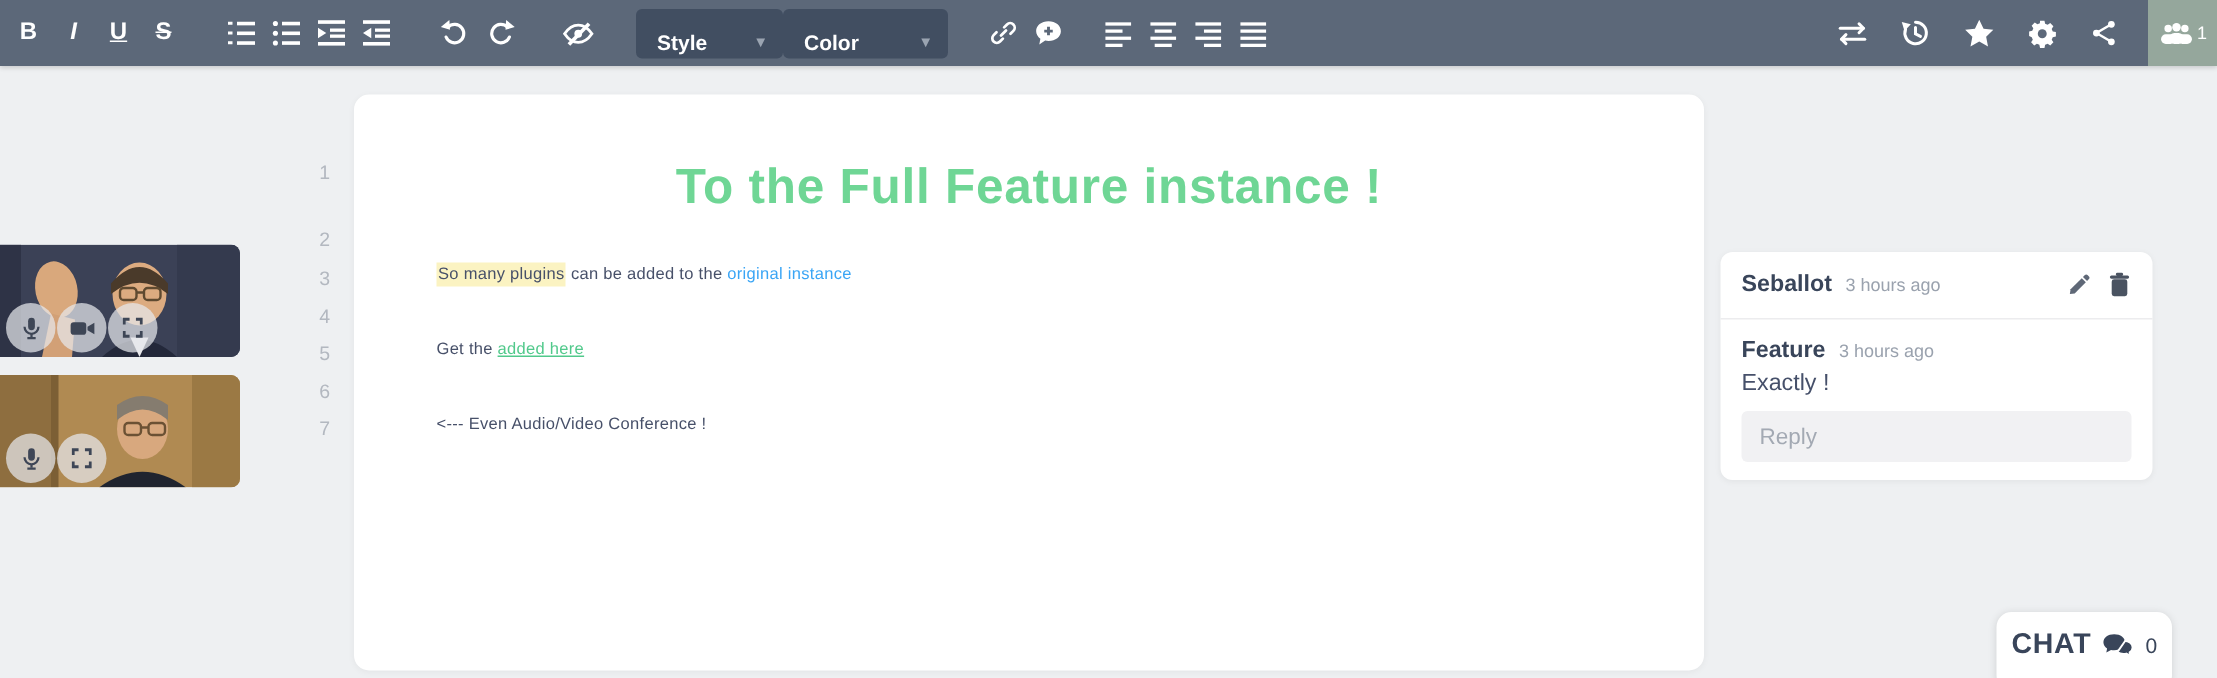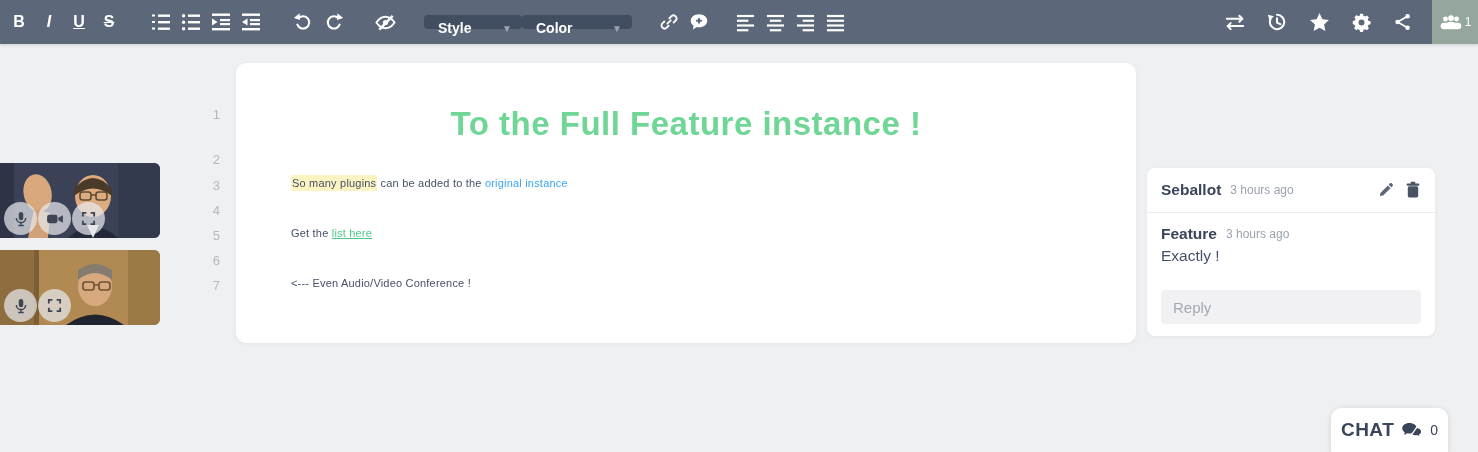--- a/index.html
+++ b/index.html
@@ -9,21 +9,21 @@
 
   
   #toolbar { position:absolute; top:0; left:0; width:100%; height:44px;
     background:#5c6879; display:flex; align-items:center; color:#fff;
     box-shadow:0 1px 3px rgba(0,0,0,.15); z-index:30; }
   .tb-btn { width:26px; height:28px; display:flex; align-items:center; justify-content:center;
     margin:0 2px; cursor:pointer; flex:0 0 auto; }
   .tb-letter { font-size:16px; font-weight:bold; color:#fff; line-height:1; }
   .g2 { margin-left:24px; } .g3 { margin-left:24px; } .g4 { margin-left:24px; }
   .g5 { margin-left:24px; } .g6 { margin-left:18px; }
-  .tb-select { height:14px; background:#414e61; border-radius:4px; display:flex;
+  .tb-select { height:33px; background:#414e61; border-radius:4px; display:flex;
     align-items:center; justify-content:space-between; padding:12px 10px 0 14px;
     font-size:14px; font-weight:bold; color:#fff; cursor:pointer; flex:0 0 auto; }
   #style-select { width:98px; margin-left:24px; }
   #color-select { width:110px; }
   .chev { font-size:10px; color:#9aa4b1; margin-left:8px; }
   .tb-right { margin-left:auto; display:flex; align-items:center; }
   .tb-right .tb-btn { margin:0 8px; }
   #users-button { width:46px; height:44px; background:#95a79c; display:flex;
     align-items:center; justify-content:center; gap:2px; cursor:pointer; margin-left:8px; }
   #users-button .count { font-size:12px; color:#fff; }
@@ -34,21 +34,21 @@
   #video-1 { top:163px; } #video-2 { top:250px; }
   .video-controls { position:absolute; bottom:3px; left:4px; display:flex; gap:1px; }
   .vbtn { width:33px; height:33px; border-radius:50%; background:rgba(230,232,235,.72);
     display:flex; align-items:center; justify-content:center; cursor:pointer; }
 
   
   .line-no { position:absolute; left:190px; width:30px; text-align:right;
     font-size:13px; color:#b3b8c0; }
 
   
-  #pad { position:absolute; left:236px; top:63px; width:900px; height:280px;
+  #pad { position:absolute; left:236px; top:63px; width:900px; height:384px;
     background:#fff; border-radius:10px; box-shadow:0 1px 5px rgba(0,0,0,.05); }
   #pad-heading { position:absolute; top:42px; left:0; width:100%; text-align:center;
     font-size:33px; font-weight:600; letter-spacing:.5px; color:#6fd695; }
   .pad-line { position:absolute; left:55px; font-size:11px; color:#475069; letter-spacing:.2px; }
   #pad-line-3 { top:114px; } #pad-line-5 { top:164px; } #pad-line-7 { top:214px; }
   .hl-yellow { background:#fbf3c2; padding:2px 1px; }
   .link-blue { color:#3aa5f5; text-decoration:none; cursor:pointer; }
   .link-green { color:#51c98b; text-decoration:underline; cursor:pointer; }
 
   
@@ -56,21 +56,21 @@
     background:#fff; border-radius:8px; box-shadow:0 1px 4px rgba(0,0,0,.05);
     padding:13px 14px 12px; z-index:10; }
   .c-header { display:flex; align-items:center; }
   .c-name { font-size:15.5px; font-weight:bold; color:#39455a;text-align:right; }
   .c-time { font-size:12px; color:#9aa2ae; margin-left:9px; }
   .c-actions { margin-left:auto; display:flex; gap:11px; align-items:center; }
   .c-actions .tb-btn { width:auto; height:auto; margin:0; }
   .c-text { font-size:15.5px; color:#46506a; margin-top:11px; }
   .c-divider { height:1px; background:#ececee; margin:13px -14px 12px; }
   .c-text2 { font-size:15.5px; color:#46506a; margin-top:4px; }
-  #reply-input { margin-top:25px; width:100%; height:34px; background:#f1f1f3;
+  #reply-input { margin-top:9px; width:100%; height:34px; background:#f1f1f3;
     border:none; border-radius:4px; padding:0 12px; font-size:15px;
     font-family:"Liberation Sans",sans-serif; color:#b91c1c; outline:none; }
   #reply-input::placeholder { color:#a3a9b3; }
 
   
   #chat-button { position:absolute; left:1331px; top:408px; width:117px; height:52px;
     background:#fff; border-radius:10px; box-shadow:0 1px 6px rgba(0,0,0,.12);
     display:flex; align-items:center; justify-content:center; gap:7px;
     padding-bottom:8px; cursor:pointer; z-index:25; }
   #chat-button .chat-label { font-size:19px; font-weight:bold; color:#39455a; letter-spacing:.5px; }
@@ -363,21 +363,21 @@
   <span class="line-no" style="top:152px">2</span>
   <span class="line-no" style="top:178px">3</span>
   <span class="line-no" style="top:203px">4</span>
   <span class="line-no" style="top:228px">5</span>
   <span class="line-no" style="top:253px">6</span>
   <span class="line-no" style="top:278px">7</span>
 
   <div id="pad">
     <h1 id="pad-heading">To the Full Feature instance !</h1>
     <div class="pad-line" id="pad-line-3"><span class="hl-yellow">So many plugins</span><span> can be added to the </span><a class="link-blue">original instance</a></div>
-    <div class="pad-line" id="pad-line-5"><span>Get the </span><a class="link-green">list here</a></div>
+    <div class="pad-line" id="pad-line-5"><span>Get the </span><a class="link-green">added here</a></div>
     <div class="pad-line" id="pad-line-7">&lt;--- Even Audio/Video Conference !</div>
   </div>
 
   <div id="comments-card">
     <div class="c-header">
       <span class="c-name">Seballot</span>
       <span class="c-time">3 hours ago</span>
       <span class="c-actions">
         <span class="tb-btn">
           <svg width="16" height="16" viewBox="0 0 20 20">

